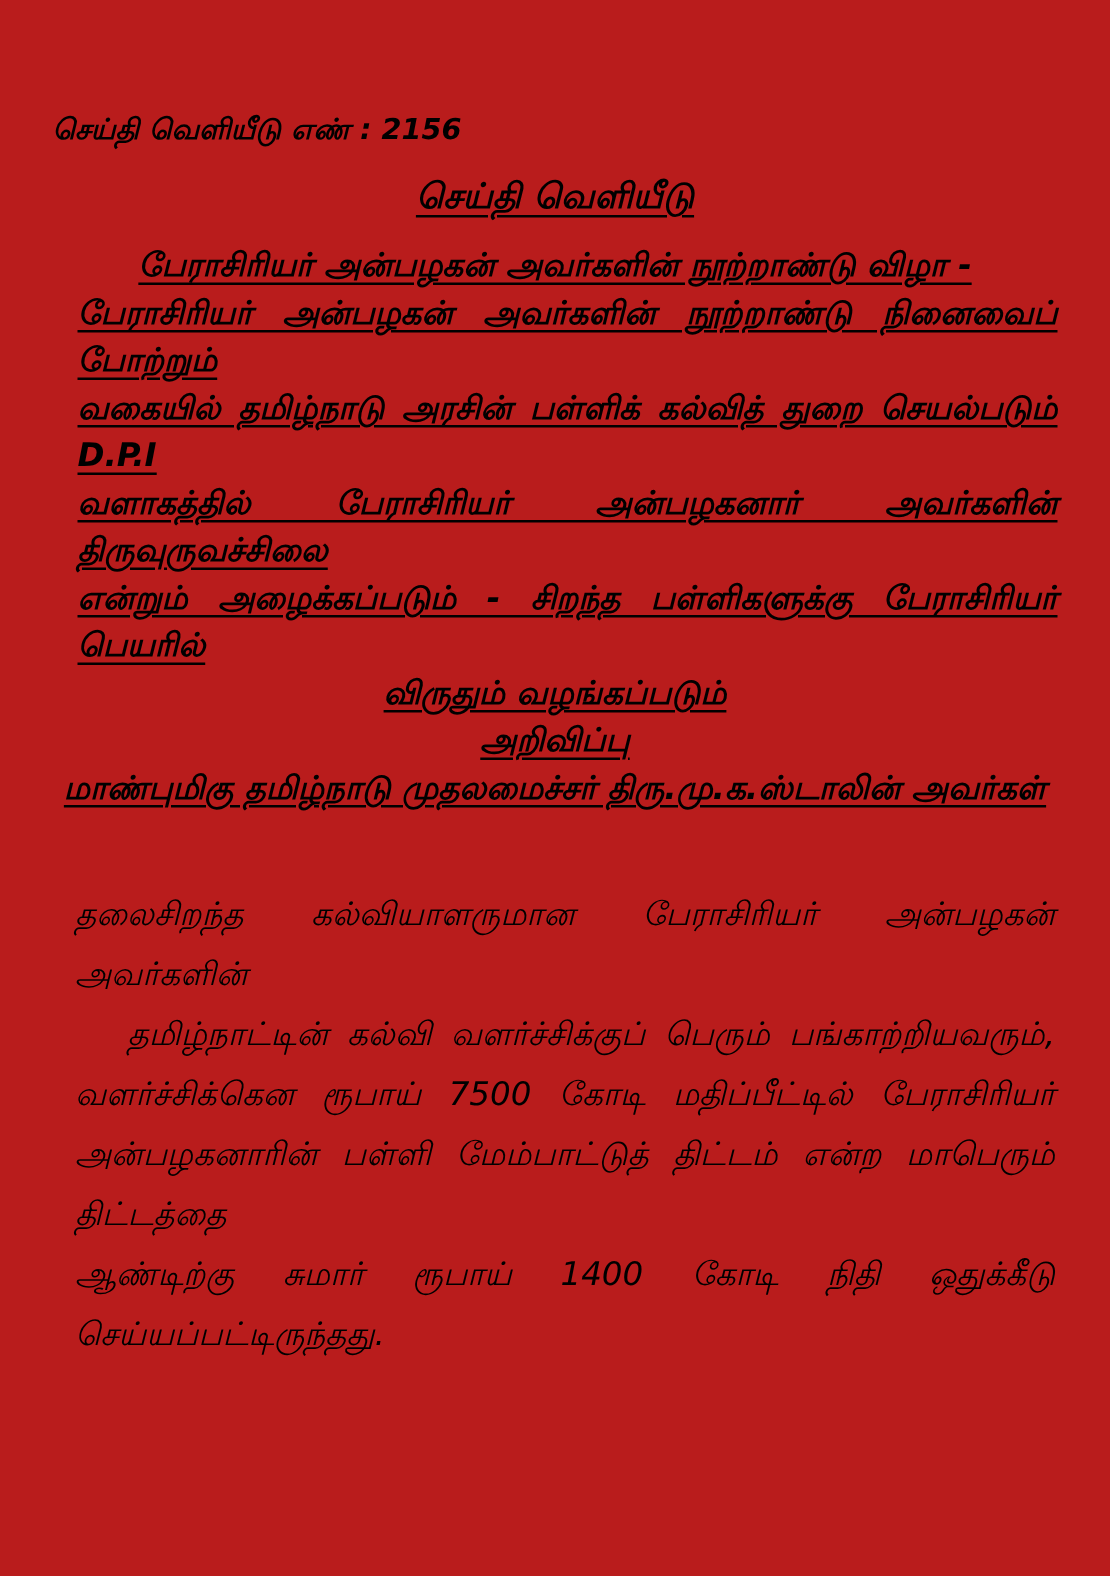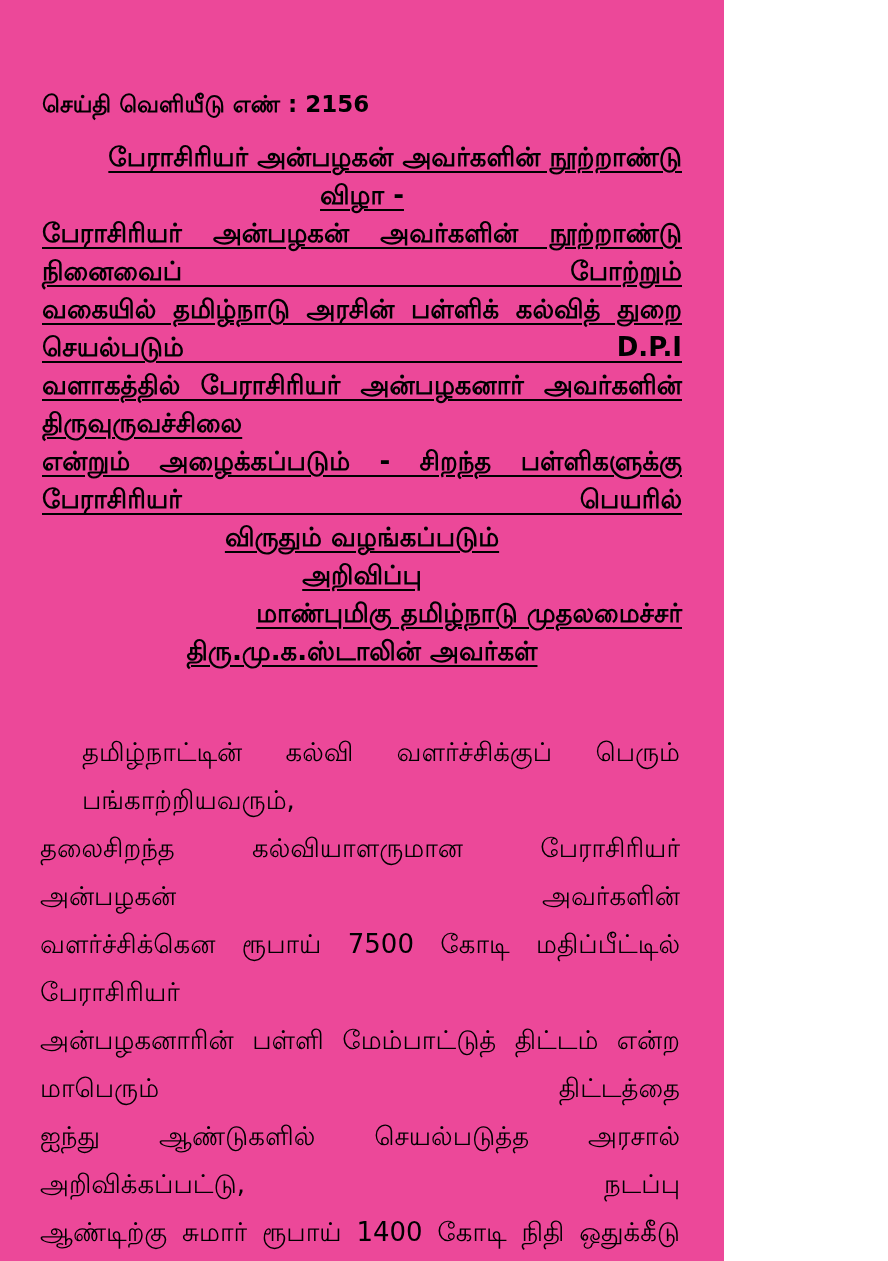--- a/index.html
+++ b/index.html
@@ -2,27 +2,28 @@
 <html><head>
 <meta charset="utf-8">
 <style>
   html, body {
     margin: 0;
     padding: 0;
     background: #ffffff;
   }
   .page {
     position: relative;
-    width: 724px;
+    width: 888px;
     height: 1261px;
-    background: #ec4899;
+    background: #b91c1c;
     color: #000000;
     font-family: "DejaVu Sans", "Liberation Sans", sans-serif;
     overflow: hidden;
     box-sizing: border-box;
+    font-style: italic;
   }
   
   .header-row {
     display: flex;
     justify-content: space-between;
     align-items: baseline;
     padding: 90px 38px 0 42px;
     font-size: 23px;
     font-weight: 700;
     line-height: 28px;
@@ -56,52 +57,55 @@
   .body-block {
     margin: 58px 44px 0 40px;
     font-size: 26px;
     font-weight: 400;
     line-height: 48px;
   }
   
   .align-justify {
     text-align: justify;
     text-align-last: justify;
+    margin-left: 20px;
   }
   .align-center {
     text-align: right;
     text-align-last: center;
   }
   .indent {
     padding-left: 42px;
   }
 </style>
 </head>
 <body>
 
 <div class="page">
 
   <div class="header-row">
     <span>செய்தி வெளியீடு எண் : 2156</span>
   </div>
 
+  <div class="doc-title">
+    <span class="u">செய்தி வெளியீடு</span>
+  </div>
 
   <div class="headline-block">
       <div class="line align-center">பேராசிரியர் அன்பழகன் அவர்களின் நூற்றாண்டு விழா -</div>
       <div class="line align-justify">பேராசிரியர் அன்பழகன் அவர்களின் நூற்றாண்டு நினைவைப் போற்றும்</div>
       <div class="line align-justify">வகையில் தமிழ்நாடு அரசின் பள்ளிக் கல்வித் துறை செயல்படும் D.P.I</div>
       <div class="line align-justify">வளாகத்தில் பேராசிரியர் அன்பழகனார் அவர்களின் திருவுருவச்சிலை</div>
       <div class="line align-justify">என்றும் அழைக்கப்படும் - சிறந்த பள்ளிகளுக்கு பேராசிரியர் பெயரில்</div>
       <div class="line align-center">விருதும் வழங்கப்படும்</div>
       <div class="line align-center">அறிவிப்பு</div>
       <div class="line align-center">மாண்புமிகு தமிழ்நாடு முதலமைச்சர் திரு.மு.க.ஸ்டாலின் அவர்கள்</div>
     </div>
 
   <div class="body-block">
+      <div class="line align-justify">தலைசிறந்த கல்வியாளருமான பேராசிரியர் அன்பழகன் அவர்களின்</div>
       <div class="line align-justify indent">தமிழ்நாட்டின் கல்வி வளர்ச்சிக்குப் பெரும் பங்காற்றியவரும்,</div>
-      <div class="line align-justify">தலைசிறந்த கல்வியாளருமான பேராசிரியர் அன்பழகன் அவர்களின்</div>
       <div class="line align-justify">வளர்ச்சிக்கென ரூபாய் 7500 கோடி மதிப்பீட்டில் பேராசிரியர்</div>
       <div class="line align-justify">அன்பழகனாரின் பள்ளி மேம்பாட்டுத் திட்டம் என்ற மாபெரும் திட்டத்தை</div>
-      <div class="line align-justify">ஐந்து ஆண்டுகளில் செயல்படுத்த அரசால் அறிவிக்கப்பட்டு, நடப்பு</div>
       <div class="line align-justify">ஆண்டிற்கு சுமார் ரூபாய் 1400 கோடி நிதி  ஒதுக்கீடு செய்யப்பட்டிருந்தது.</div>
     </div>
 
 </div>
 
 </body></html>

